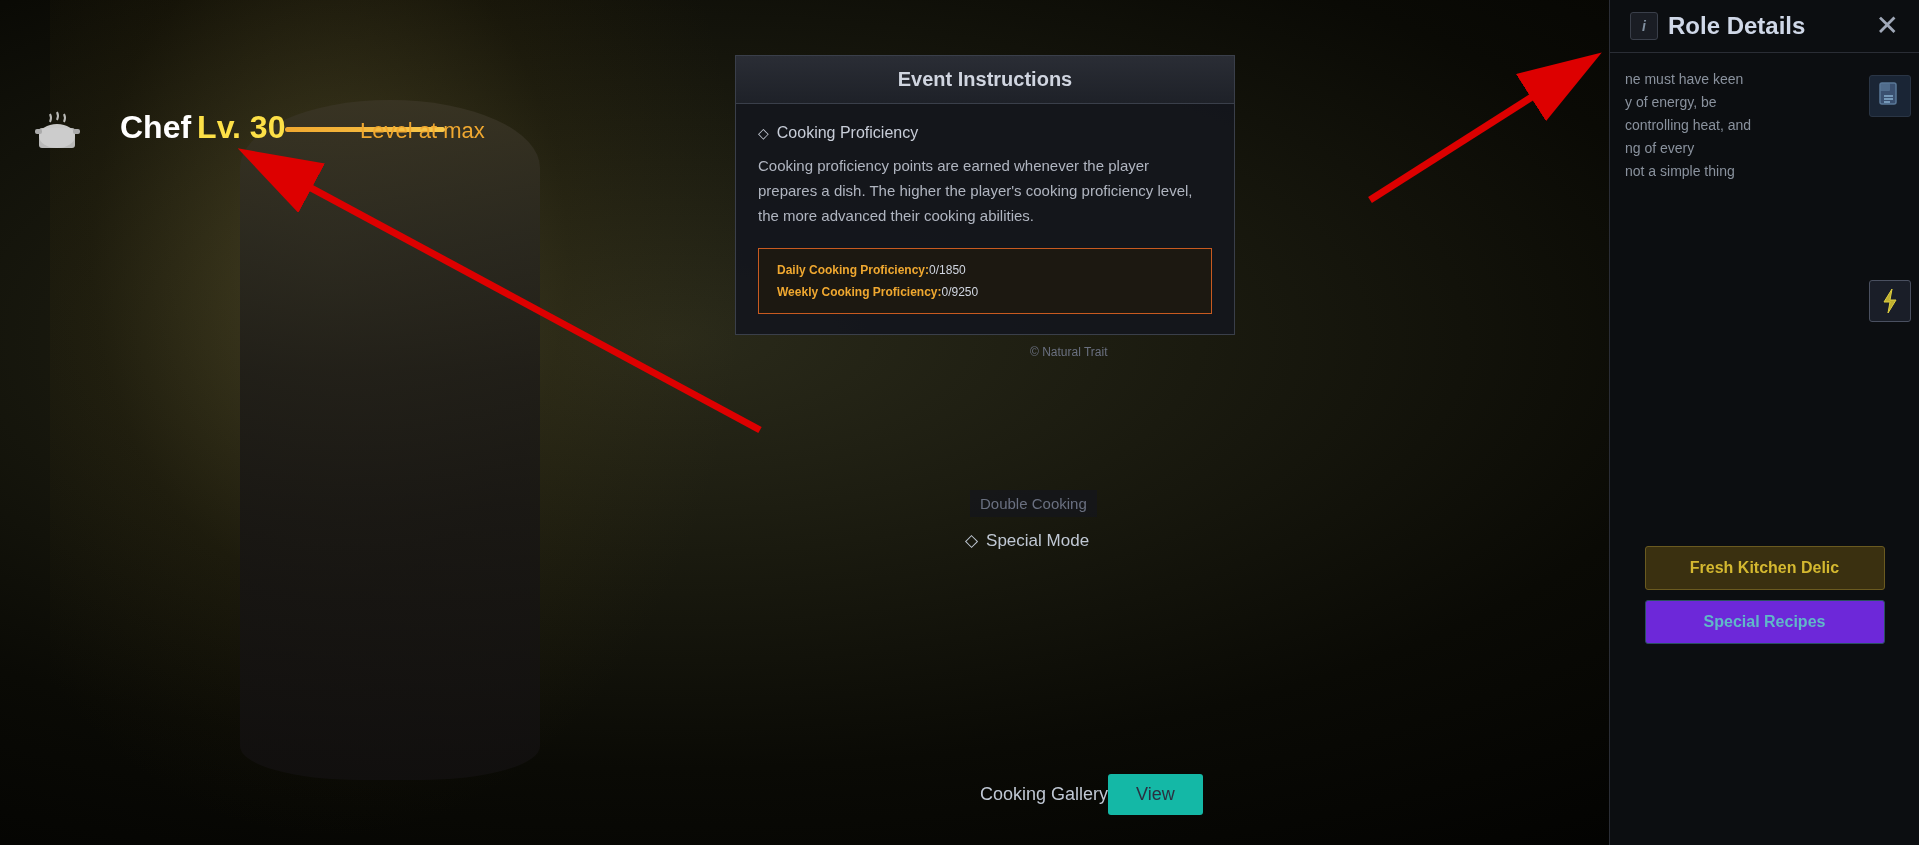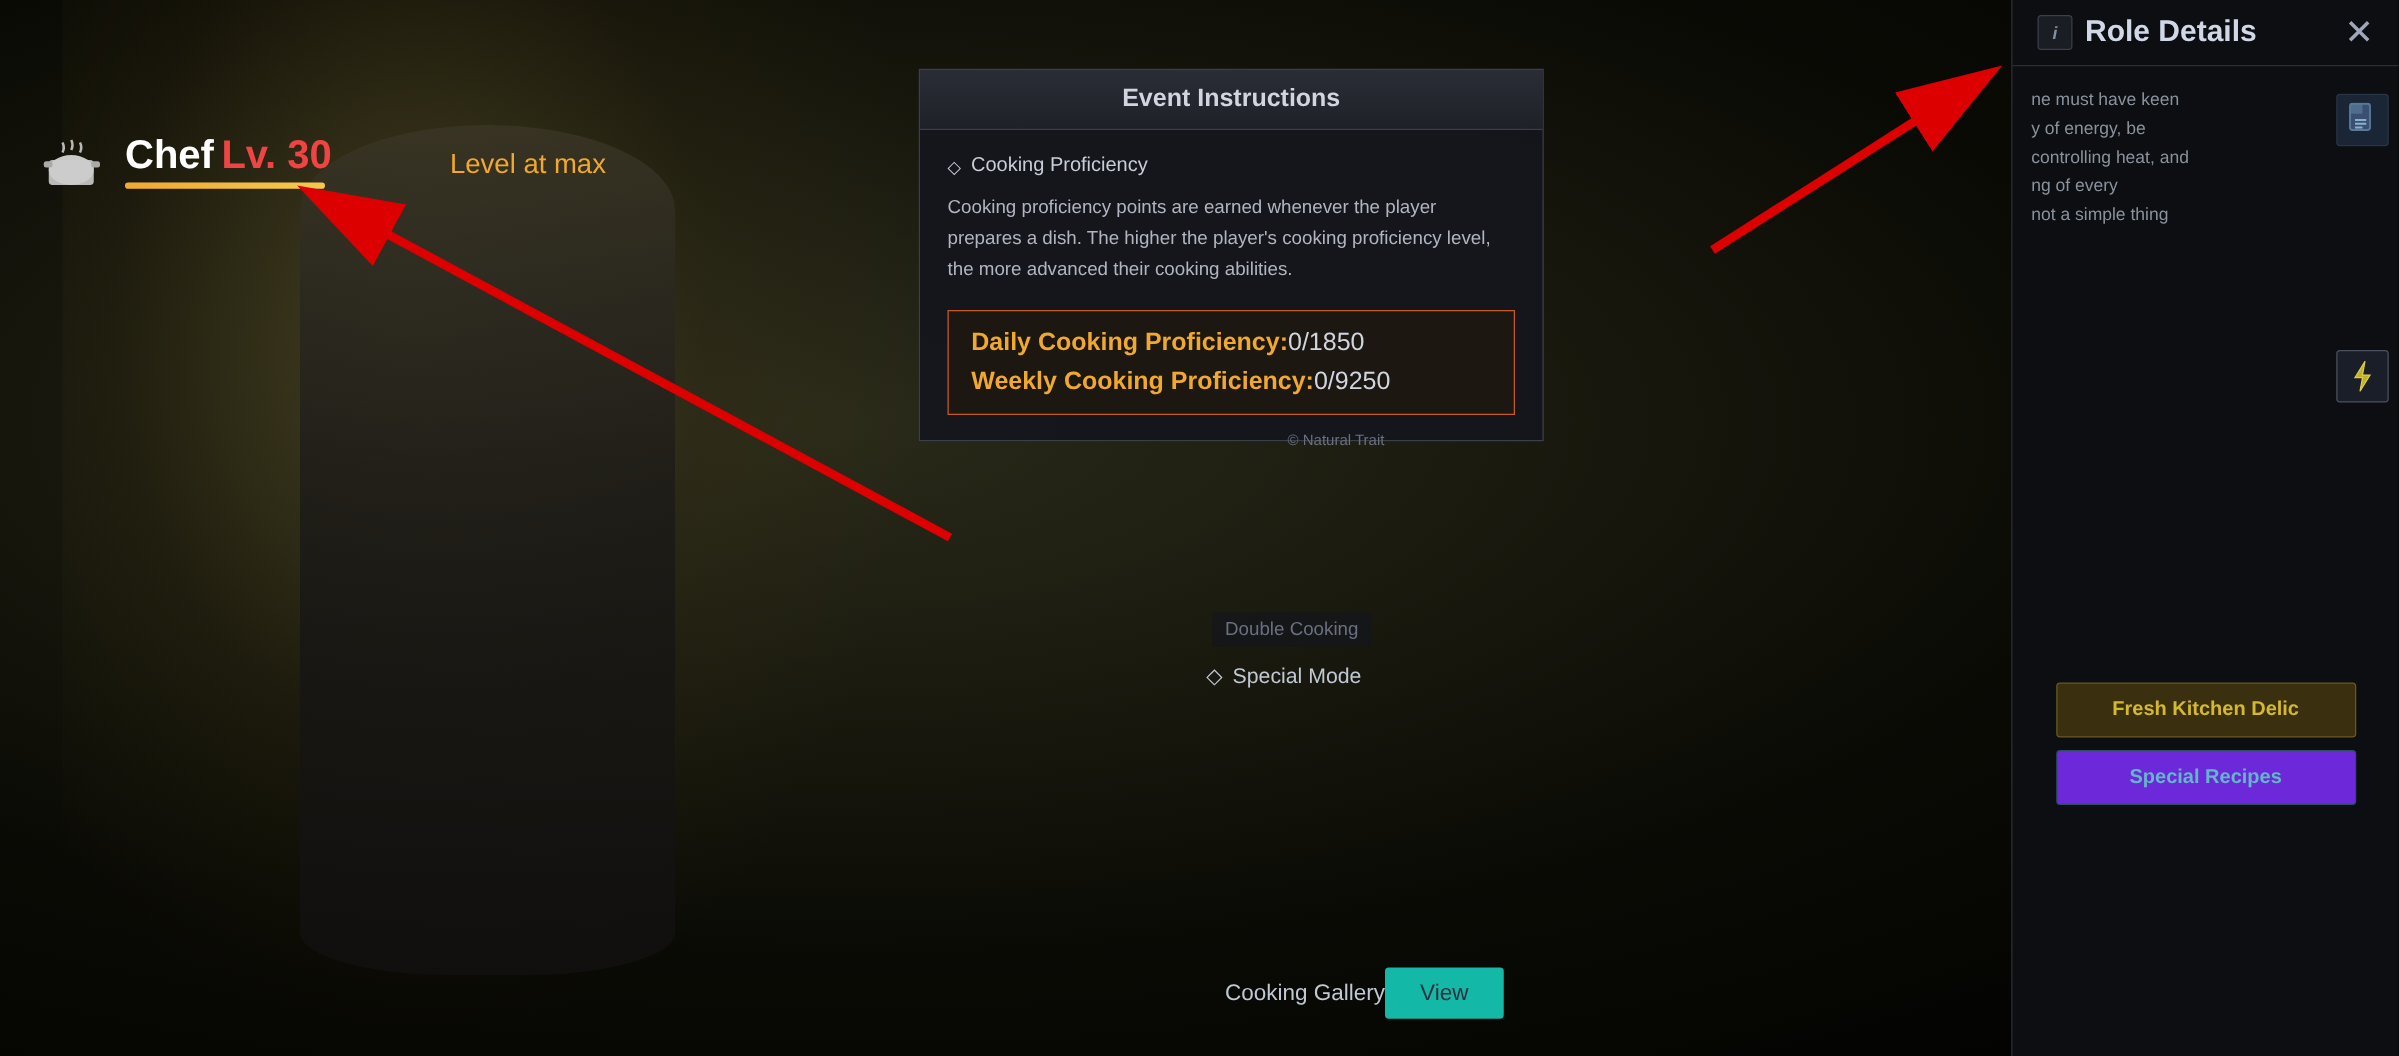--- a/index.html
+++ b/index.html
@@ -67,34 +67,35 @@
     .chef-icon {
       width: 55px;
       height: 55px;
       display: flex;
       align-items: center;
       justify-content: center;
     }
 
     .chef-title {
       display: flex;
-      flex-direction: column;
+      flex-direction: row;
+      margin-left: 20px;
     }
 
     .chef-name {
       font-size: 32px;
       font-weight: bold;
       color: #fff;
       display: flex;
       align-items: baseline;
       gap: 6px;
     }
 
     .chef-name .lv {
-      color: #ef4444;
+      color: #fde047;
     }
 
     .level-bar-container {
       margin-top: 4px;
       display: flex;
       align-items: center;
       gap: 8px;
     }
 
     .level-bar {
@@ -169,21 +170,21 @@
     }
 
     
     .proficiency-box {
       border: 1.5px solid #c85a20;
       padding: 14px 18px;
       background: rgba(30, 25, 15, 0.8);
     }
 
     .proficiency-row {
-      font-size: 20px;
+      font-size: 12px;
       color: #d0d5e0;
       margin-bottom: 8px;
       display: flex;
       align-items: center;
       gap: 0;
       text-align: right;
     }
 
     .proficiency-row:last-child {
       margin-bottom: 0;

